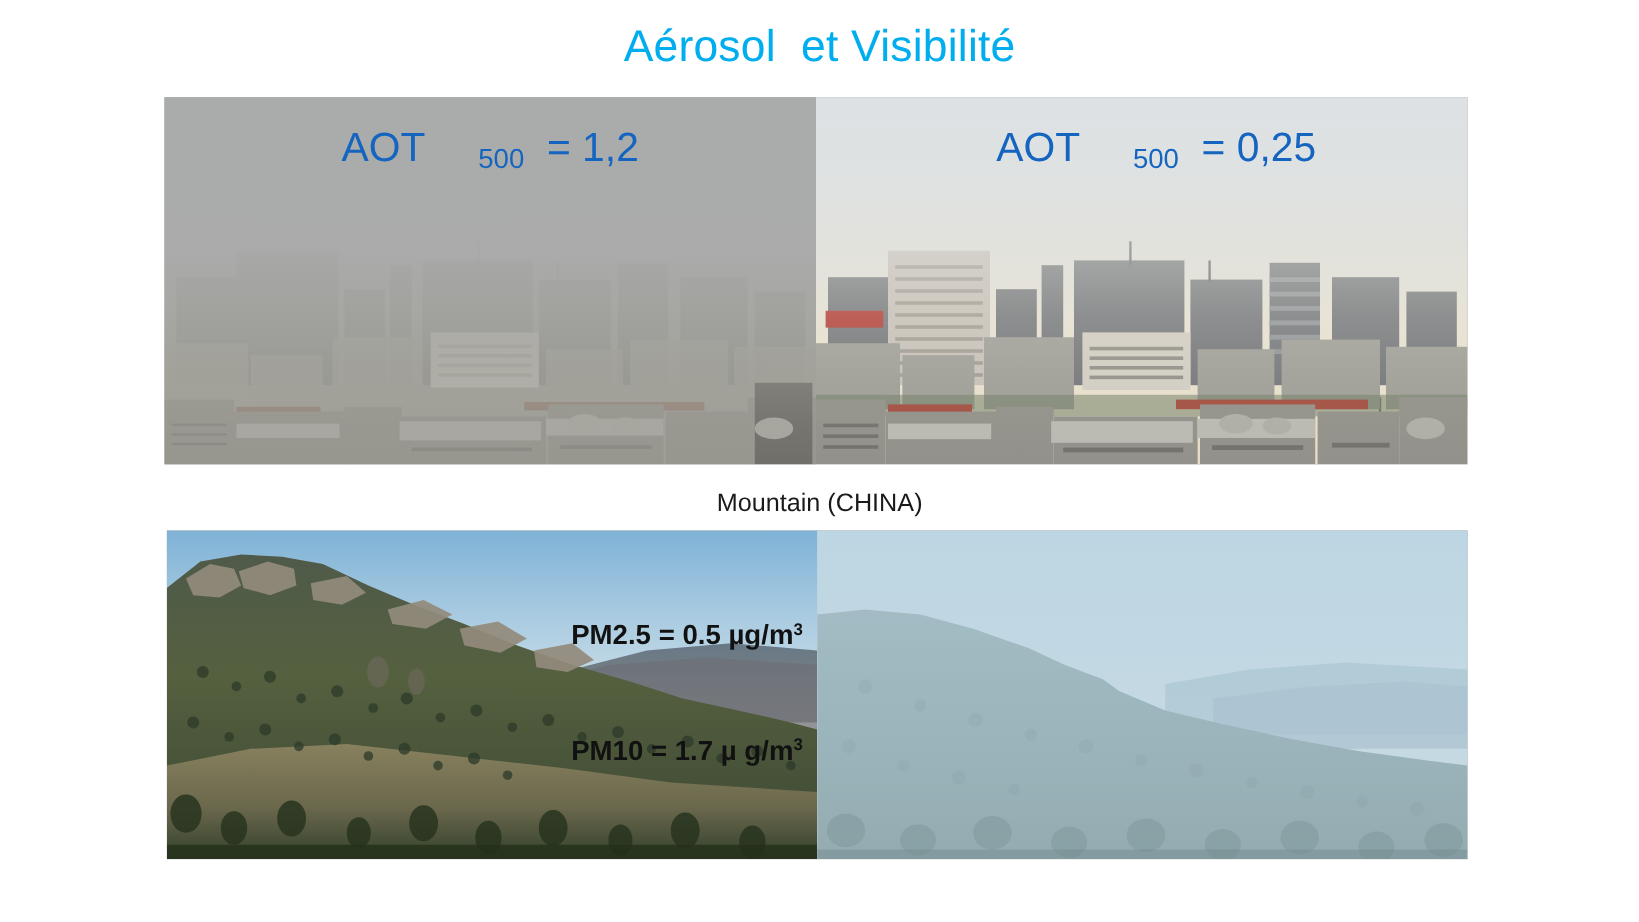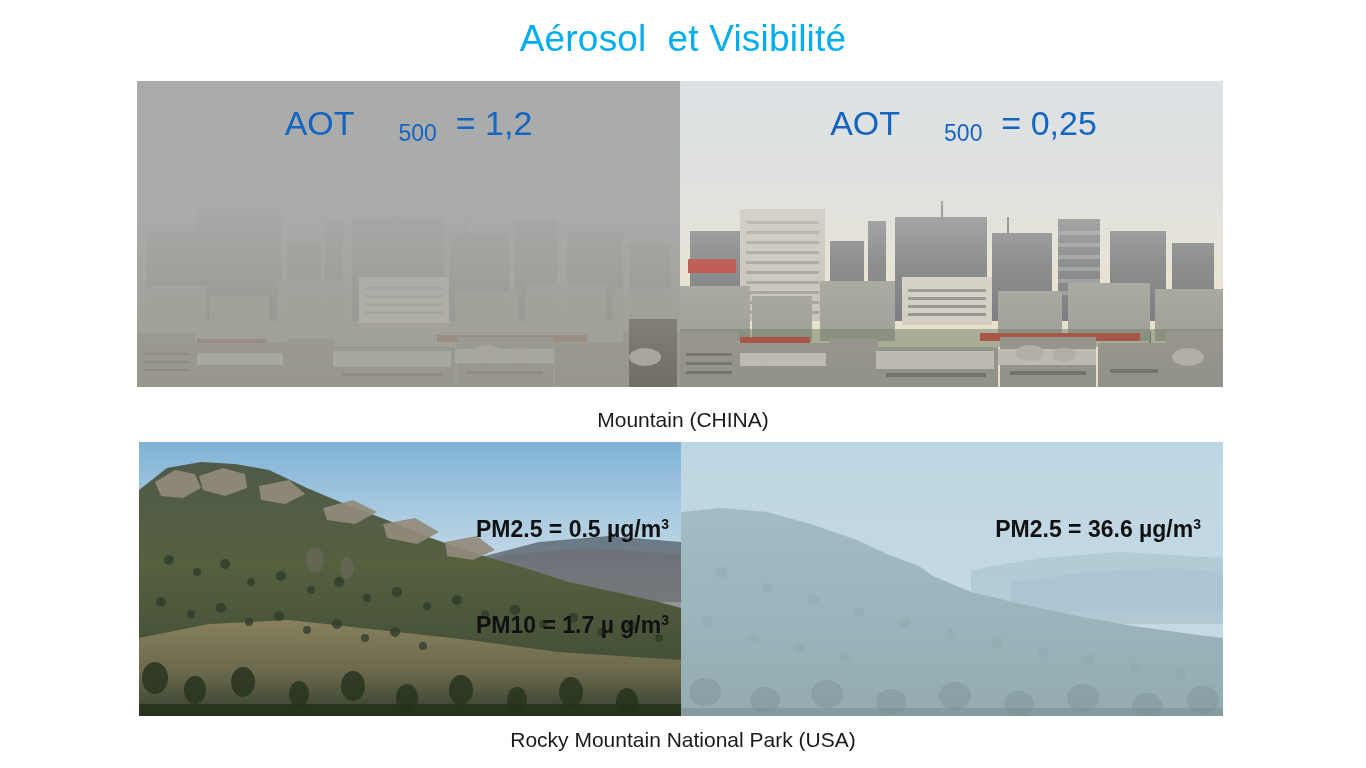--- a/index.html
+++ b/index.html
@@ -477,20 +477,18 @@
           <ellipse cx="338" cy="262" rx="15" ry="13"></ellipse>
           <ellipse cx="402" cy="256" rx="16" ry="14"></ellipse>
           <ellipse cx="466" cy="264" rx="15" ry="13"></ellipse>
           <ellipse cx="522" cy="258" rx="16" ry="14"></ellipse>
         </g>
         <rect x="0" y="266" width="542" height="8" fill="#4e6666" opacity="0.45"></rect>
 
         <rect x="0" y="0" width="542" height="274" fill="#c2d8e2" opacity="0.32"></rect>
       </svg>
       <div class="pm-block" id="pm-right">
-        <div><span>PM2.5 = 36.6 µg/m</span><sup>3</sup></div>
       </div>
     </div>
   </div>
 
-  <div class="caption" id="cap-rocky">Rocky Mountain National Park (USA)</div>
 
 </div>
 
 </body></html>

